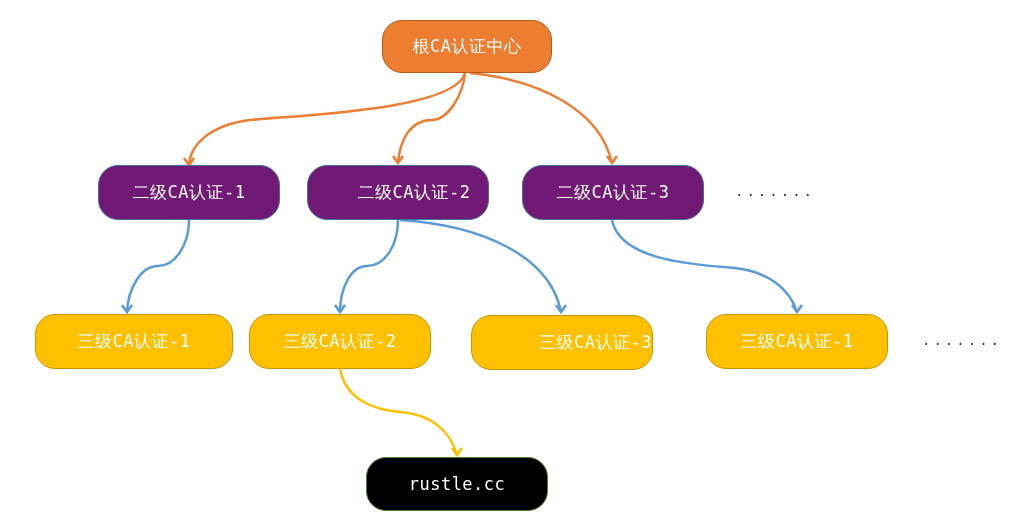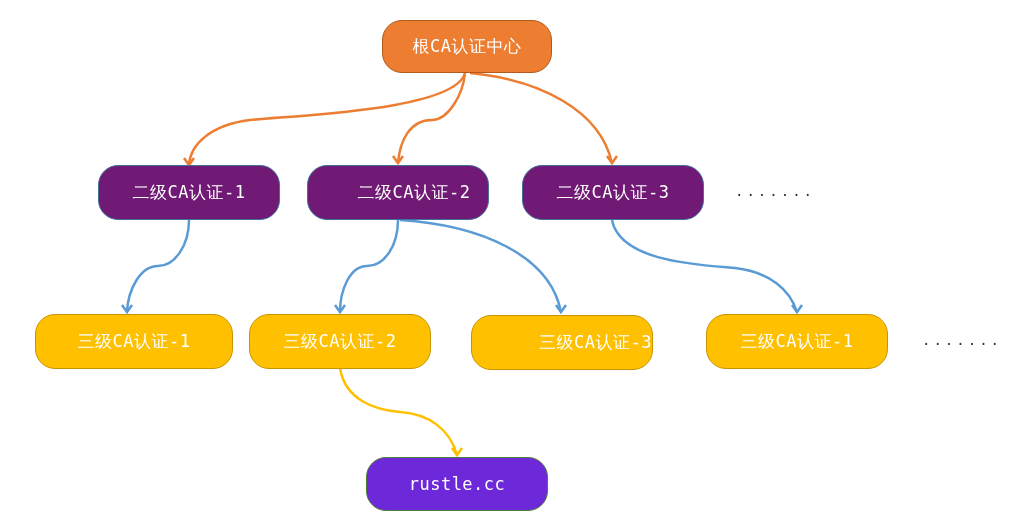--- a/index.html
+++ b/index.html
@@ -4,21 +4,21 @@
   <style>
     html, body { margin: 0; padding: 0; background: #ffffff; }
     body { width: 1036px; height: 529px; position: relative; overflow: hidden;
            font-family: "DejaVu Sans Mono", "Liberation Mono", monospace; }
     .node { position: absolute; box-sizing: border-box; border-radius: 20px;
             display: flex; align-items: center; justify-content: center;
             color: #ffffff; font-size: 17px; letter-spacing: 0.5px; }
     .root { background: #ed7d31; border: 1px solid #b05a1e; }
     .l2 { background: #701a75; border: 1px solid #41719c; }
     .l3 { background: #ffc000; border: 1px solid #c89500; }
-    .leaf { background: #6d28d9; border: 1px solid #507e32; }
+    .leaf { background: #000000; border: 1px solid #507e32; }
     .dots { position: absolute; color: #333; font-size: 14px; letter-spacing: 3px; }
     svg { position: absolute; left: 0; top: 0; }
   </style>
 </head>
 <body>
 
 <svg width="1036" height="529">
   <defs>
     <marker id="arrOrange" markerWidth="10" markerHeight="10" refX="5" refY="8" orient="auto-start-reverse" markerUnits="userSpaceOnUse">
       <path d="M0,2 L5,8 L10,2" fill="none" stroke="#ed7d31" stroke-width="2.2"></path>

